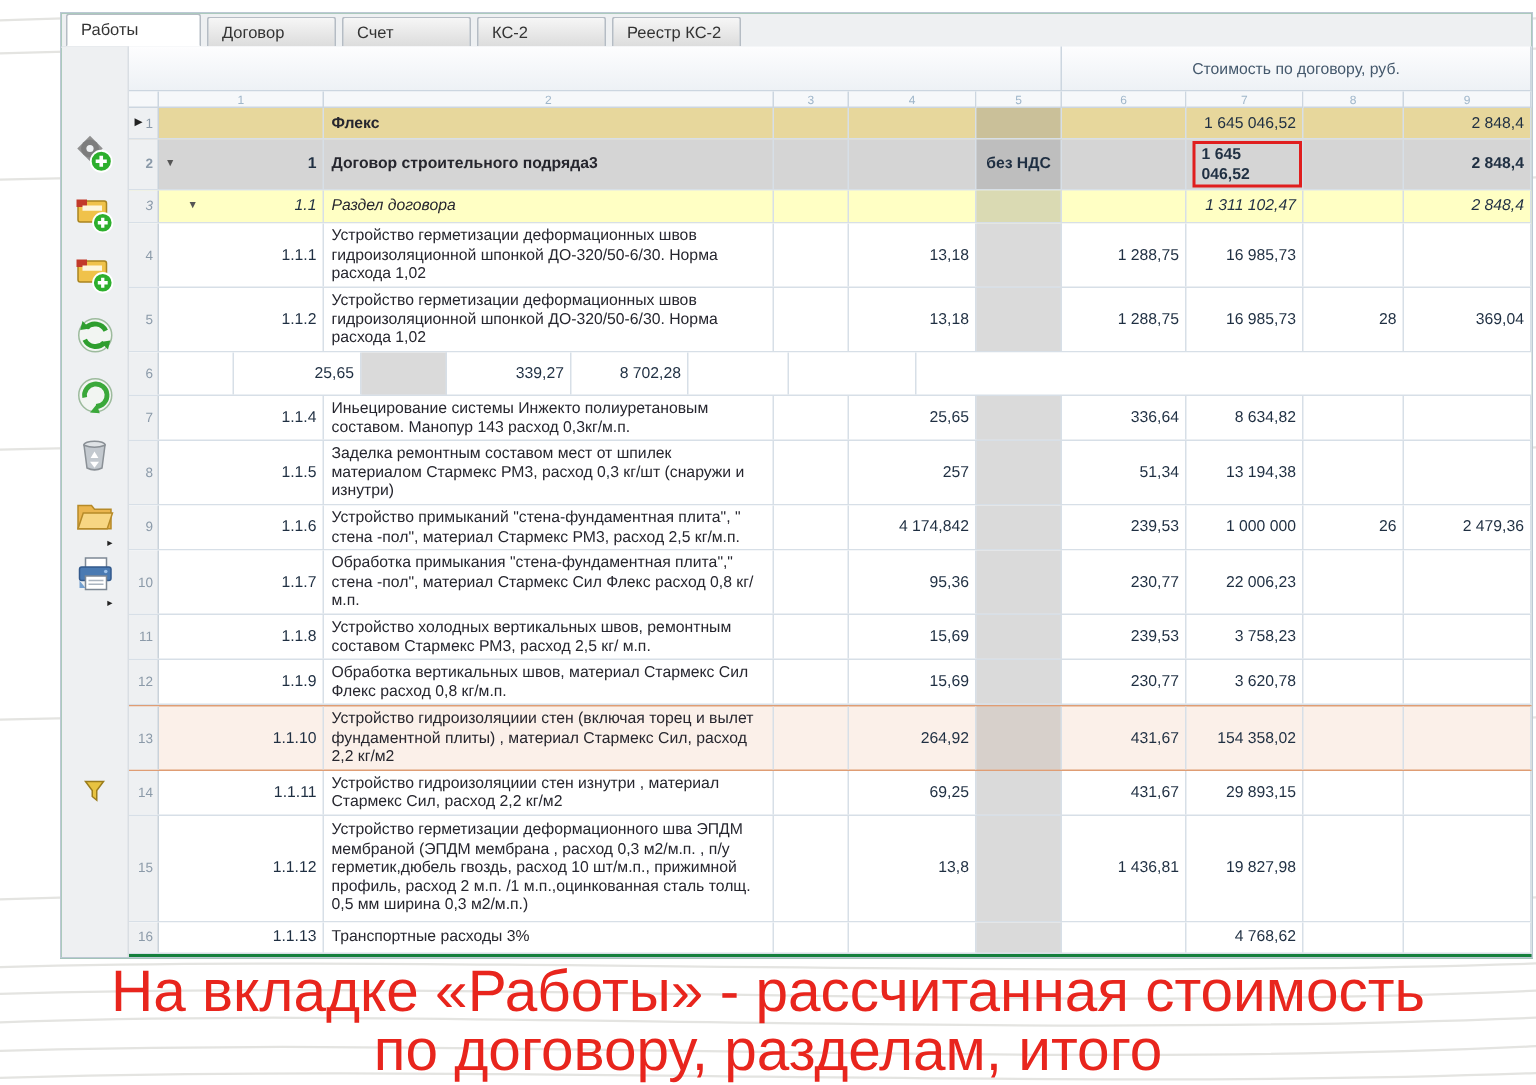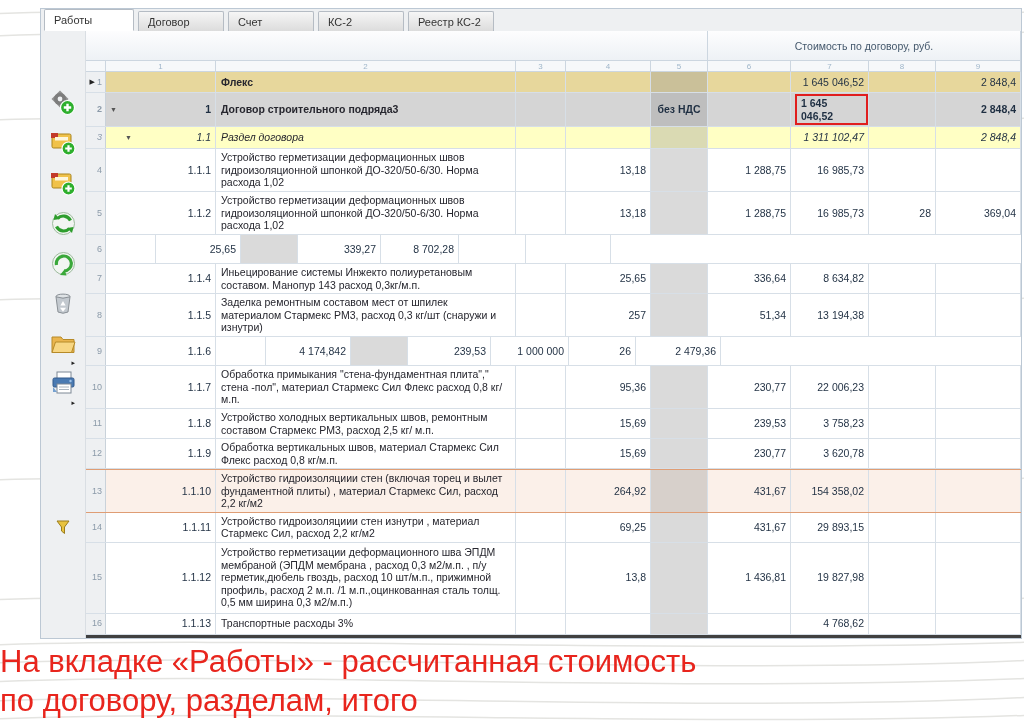--- a/index.html
+++ b/index.html
@@ -1,21 +1,21 @@
 <!DOCTYPE html>
 <html><head>
 <meta charset="utf-8">
 <style>
   html,body{margin:0;padding:0}
   body{width:1024px;height:723px;position:relative;overflow:hidden;background:#fff;
        font-family:"Liberation Sans",sans-serif;}
   .waves{position:absolute;left:0;top:0;z-index:0}
   
   .app{position:absolute;left:40px;top:8px;width:982px;height:631px;z-index:1;
-       background:#404040;border:1px solid #bcc8d4;box-sizing:border-box}
+       background:#15803d;border:1px solid #bcc8d4;box-sizing:border-box}
   
   .tabbar{position:absolute;left:0;top:0;right:0;height:22px;display:flex;align-items:flex-end;
           border-bottom:1px solid #c3ccd5;background:#eef0f2;padding-left:3px}
   .tab{width:86px;height:20px;box-sizing:border-box;display:flex;align-items:center;
        padding:0 9px;margin-right:4px;font-size:11px;color:#333;
        background:linear-gradient(#f6f6f6,#dcdcdc);border:1px solid #b5bcc4;border-bottom:none;
        border-radius:2px 2px 0 0;cursor:default;white-space:nowrap}
   .tab.active{background:#fff;height:22px;border-bottom:1px solid #fff;width:90px}
   
   .toolbar{position:absolute;left:0;top:22px;bottom:0;width:45px;background:#eef0f2;
@@ -64,22 +64,22 @@
   .gbody .row:nth-child(8){min-height:43px}
   .gbody .row:nth-child(9){min-height:29px}
   .gbody .row:nth-child(10){min-height:43px}
   .gbody .row:nth-child(11){min-height:29px}
   .gbody .row:nth-child(12){min-height:29px}
   .gbody .row:nth-child(13){min-height:43px}
   .gbody .row:nth-child(14){min-height:29px}
   .gbody .row:nth-child(15){min-height:71px}
   .gbody .row:nth-child(16){min-height:21px}
   
-  .caption{position:absolute;left:0;right:0;top:642px;z-index:2;text-align:left;
-           color:#e8251d;font-size:31px;line-height:39px}
+  .caption{position:absolute;left:0;right:0;top:642px;z-index:2;text-align:center;
+           color:#e8251d;font-size:39px;line-height:39px}
 </style>
 </head>
 <body>
 
 <svg class="waves" width="1024" height="723">
   <g fill="none" stroke="#e4e4e1" stroke-width="1.5">
     <path d="M-10 14 C 220 4, 560 26, 1034 12"></path>
     <path d="M-10 36 C 260 26, 640 46, 1034 32"></path>
     <path d="M-10 120 C 240 112, 620 132, 1034 118"></path>
     <path d="M-10 300 C 240 292, 620 312, 1034 298"></path>
@@ -366,20 +366,21 @@
   </div>
         <div class="row">
     <div class="cell ind w-ind">
             <span class="marker"></span>
             <span class="rn">9</span>
           </div>
     <div class="cell numc w-num">
             <span class="expand"></span>
             <span>1.1.6</span>
           </div>
+    <div class="cell name w-name">Устройство  примыканий  "стена-фундаментная плита", " стена -пол", материал Стармекс РМ3, расход 2,5 кг/м.п.</div>
     <div class="cell w-unit"></div>
     <div class="cell w-vol">4 174,842</div>
     <div class="cell nds w-nds"></div>
     <div class="cell w-fprice">239,53</div>
     <div class="cell w-fcost">
             <span class="val">1 000 000</span>
           </div>
     <div class="cell w-bprice">26</div>
     <div class="cell w-bcost">2 479,36</div>
   </div>

